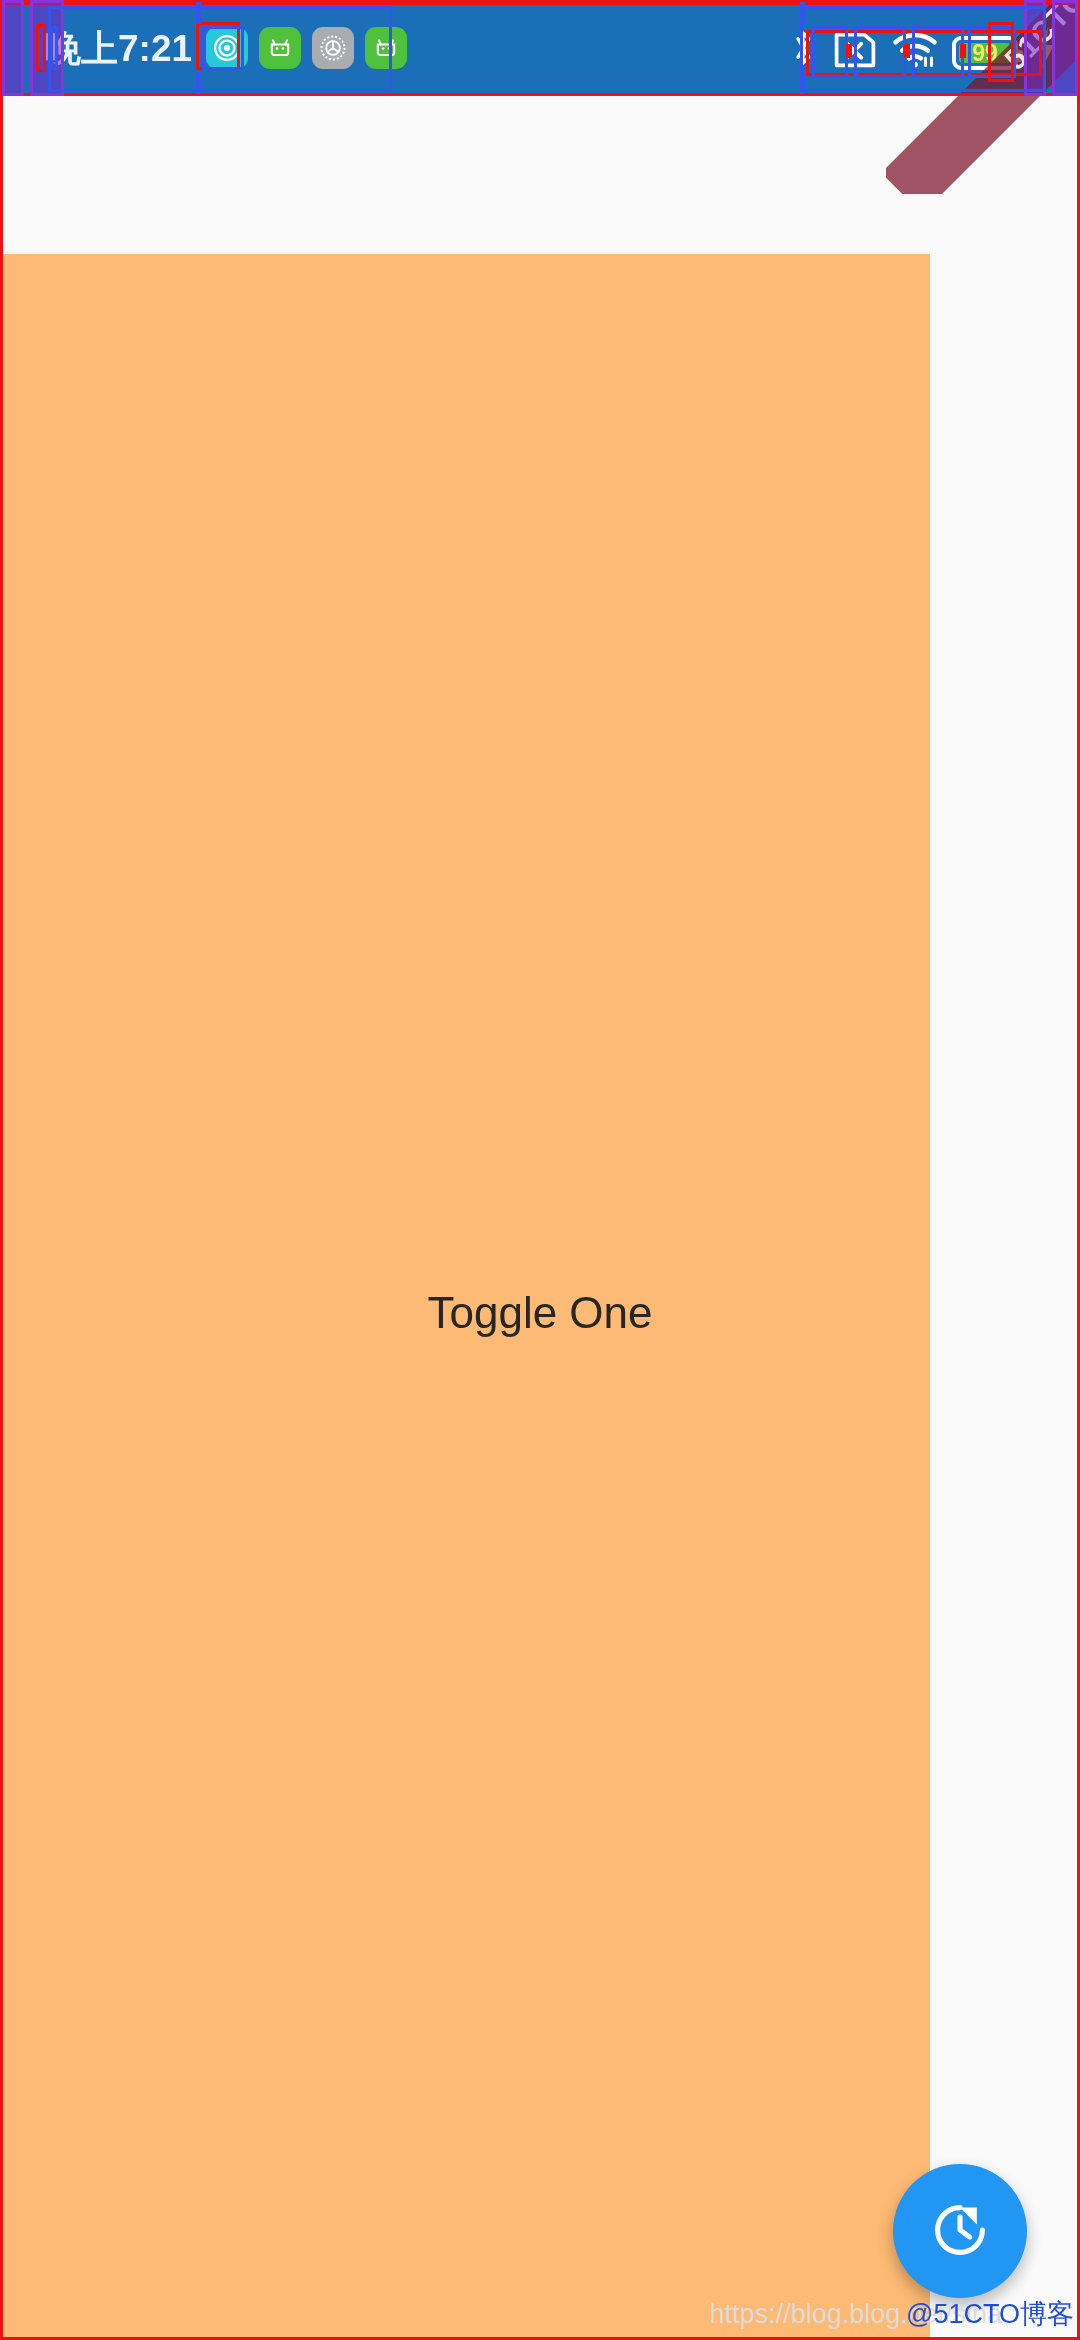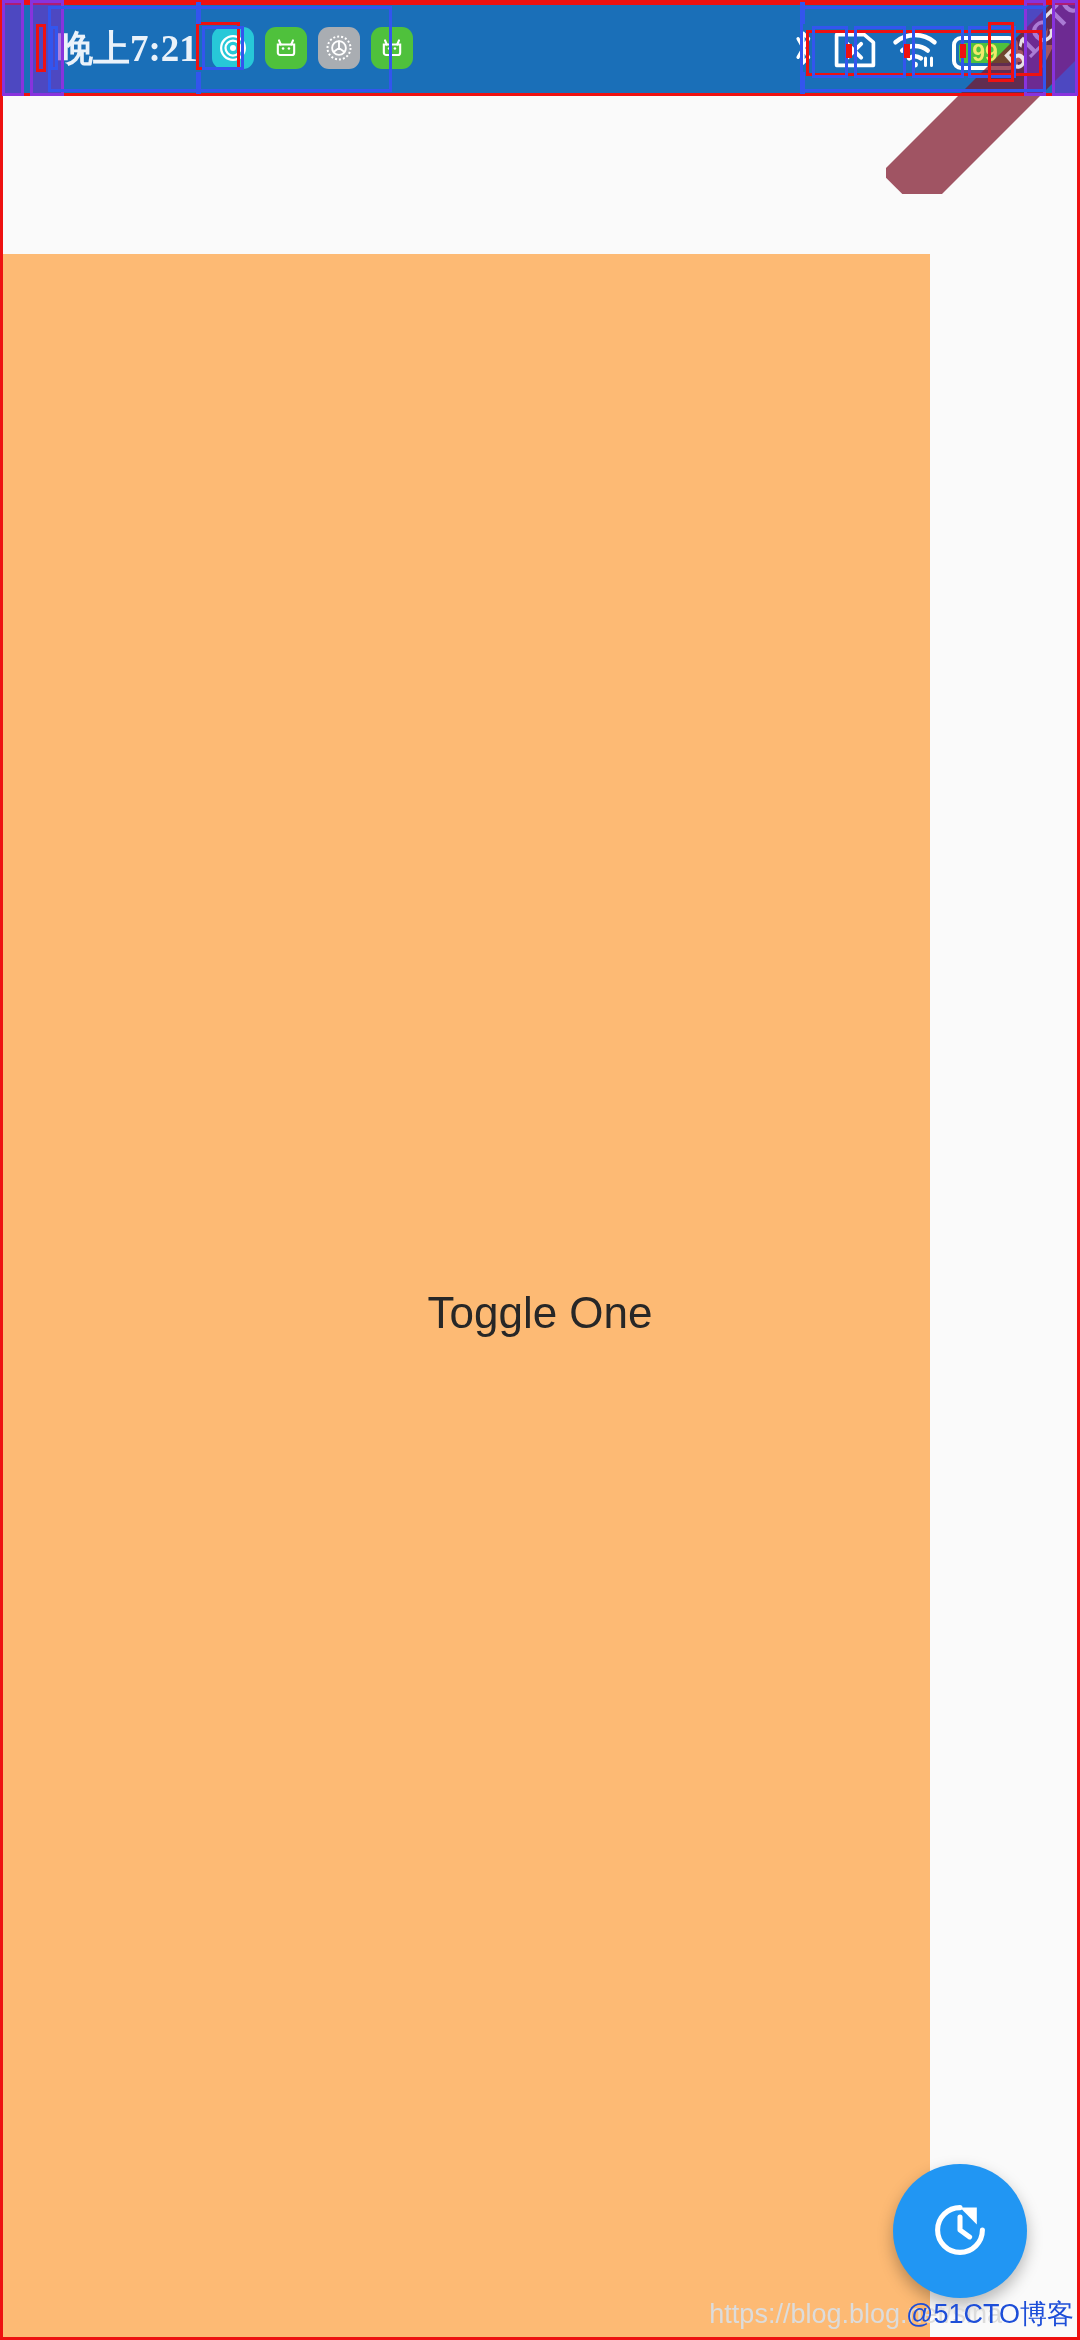--- a/index.html
+++ b/index.html
@@ -24,23 +24,22 @@
     width: 1080px;
     height: 96px;
     background: #1a6fb8;
     display: flex;
     align-items: center;
     z-index: 5;
   }
   .status-left {
     display: flex;
     align-items: center;
-    padding-left: 56px;
+    padding-left: 44px;
     gap: 0px;
-    font-family: Liberation Serif, serif;
   }
   .clock {
     color: #eaf2fa;
     font-size: 37px;
     font-weight: 700;
     letter-spacing: 0px;
     white-space: nowrap;
     line-height: 1;
   }
   .notif-icons {

